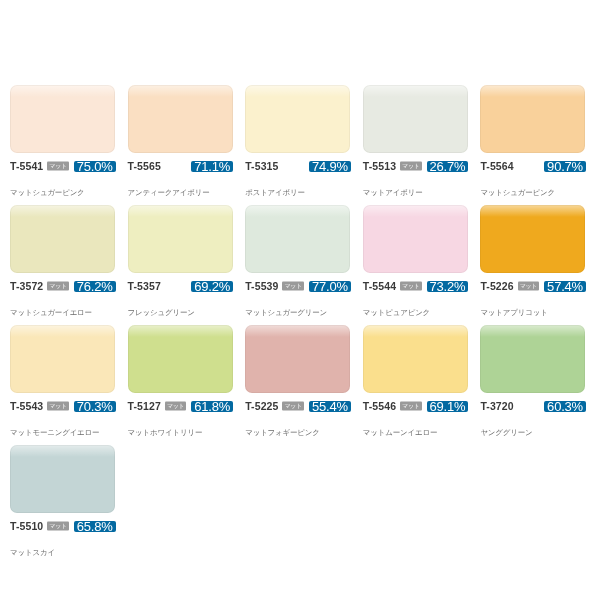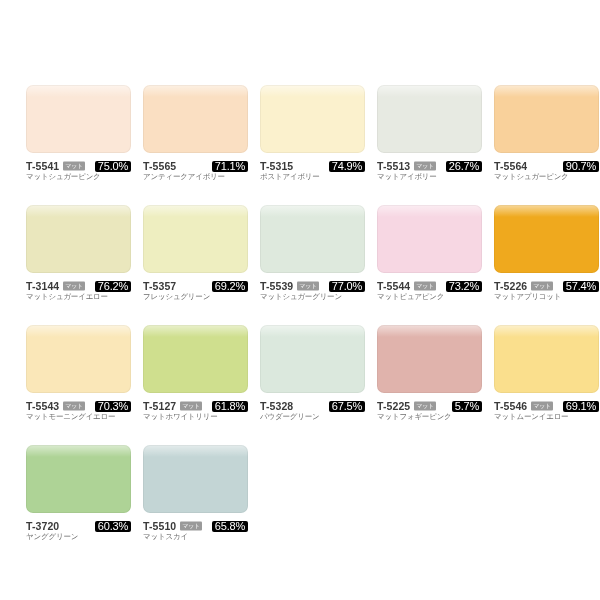--- a/index.html
+++ b/index.html
@@ -6,21 +6,21 @@
   body{
     width:600px;height:600px;
     background:#ffffff;
     font-family:"Liberation Sans","DejaVu Sans",sans-serif;
     overflow:hidden;
   }
   .sheet{
     position:relative;
     width:600px;height:600px;
     box-sizing:border-box;
-    padding:85px 8px 0 20px;
+    padding:85px 8px 0 4px;
   }
   .grid{
     display:grid;
     grid-template-columns:repeat(5,1fr);
     grid-template-rows:repeat(4,120px);
     column-gap:0px;
     row-gap:0px;
   }
   .cell{
     position:relative;
@@ -73,28 +73,28 @@
     border-radius:1px;
     letter-spacing:-0.3px;
     transform:translateY(-0.5px);
   }
   .badge-pct{
     display:inline-block;
     margin-left:auto;
     padding:0 3px;
     height:11px;
     line-height:11px;
-    font-size:11px;
+    font-size:13px;
     color:#ffffff;
-    background:#000000;
+    background:#0369a1;
     border-radius:2px;
     letter-spacing:-0.2px;
   }
   .name{
-    margin-top:0;
+    margin-top:16px;
     font-size:7.5px;
     color:#6d6d6d;
     line-height:10px;
     letter-spacing:-0.2px;
     white-space:nowrap;
   }
 </style>
 </head>
 <body>
 
@@ -156,21 +156,21 @@
           <span class="badge-pct">90.7%</span>
         </div>
         <div class="name">マットシュガーピンク</div>
       </div>
       <div class="cell">
         <div class="swatch" style="background: rgb(234, 231, 189);">
           <div class="gloss"></div>
           <div class="edge"></div>
         </div>
         <div class="meta">
-          <span class="code">T-3144</span>
+          <span class="code">T-3572</span>
           <span class="badge-matte">マット</span>
           <span class="badge-pct">76.2%</span>
         </div>
         <div class="name">マットシュガーイエロー</div>
       </div>
       <div class="cell">
         <div class="swatch" style="background: rgb(238, 238, 192);">
           <div class="gloss"></div>
           <div class="edge"></div>
         </div>
@@ -234,39 +234,28 @@
           <div class="edge"></div>
         </div>
         <div class="meta">
           <span class="code">T-5127</span>
           <span class="badge-matte">マット</span>
           <span class="badge-pct">61.8%</span>
         </div>
         <div class="name">マットホワイトリリー</div>
       </div>
       <div class="cell">
-        <div class="swatch" style="background: rgb(219, 232, 221);">
-          <div class="gloss"></div>
-          <div class="edge"></div>
-        </div>
-        <div class="meta">
-          <span class="code">T-5328</span>
-          <span class="badge-pct">67.5%</span>
-        </div>
-        <div class="name">パウダーグリーン</div>
-      </div>
-      <div class="cell">
         <div class="swatch" style="background: rgb(224, 179, 172);">
           <div class="gloss"></div>
           <div class="edge"></div>
         </div>
         <div class="meta">
           <span class="code">T-5225</span>
           <span class="badge-matte">マット</span>
-          <span class="badge-pct">5.7%</span>
+          <span class="badge-pct">55.4%</span>
         </div>
         <div class="name">マットフォギーピンク</div>
       </div>
       <div class="cell">
         <div class="swatch" style="background: rgb(250, 223, 141);">
           <div class="gloss"></div>
           <div class="edge"></div>
         </div>
         <div class="meta">
           <span class="code">T-5546</span>

